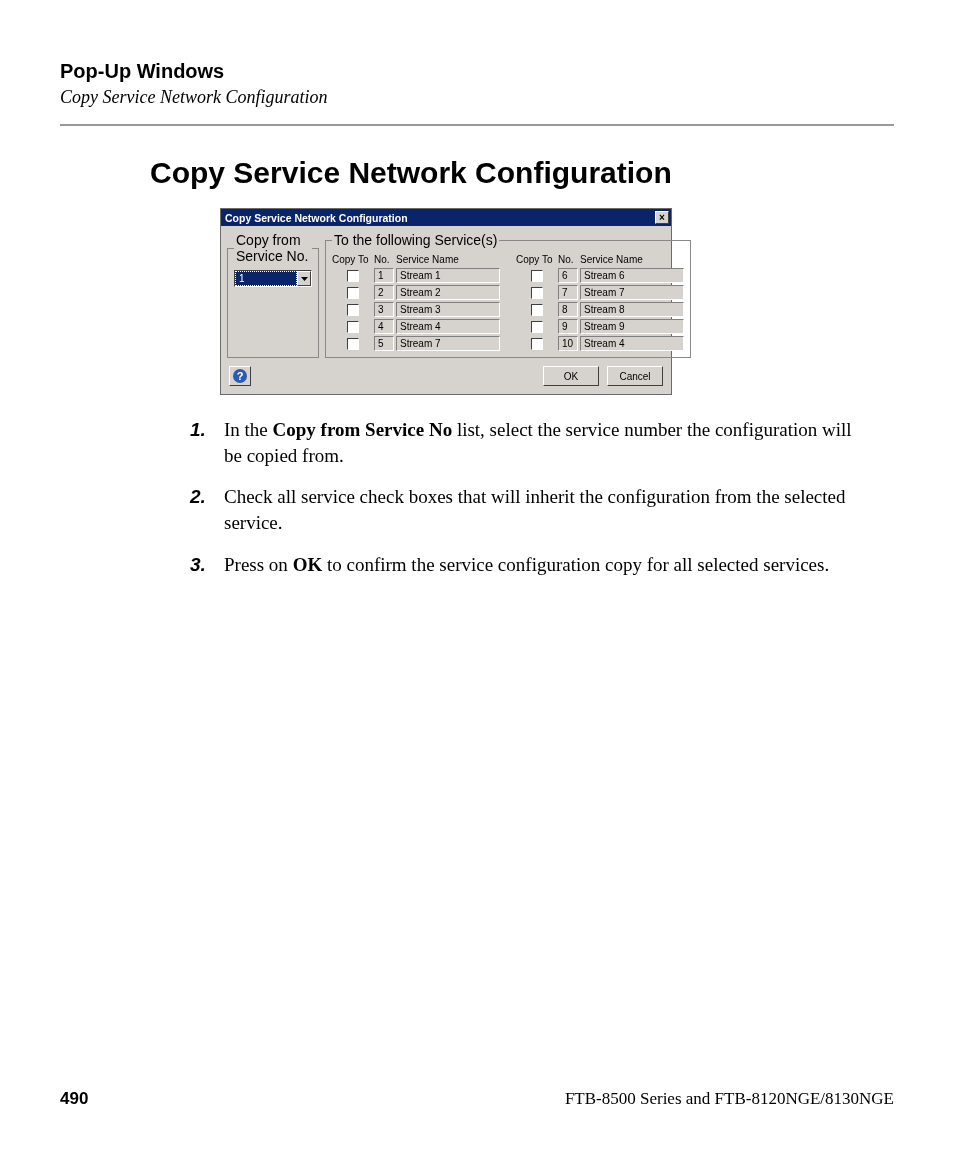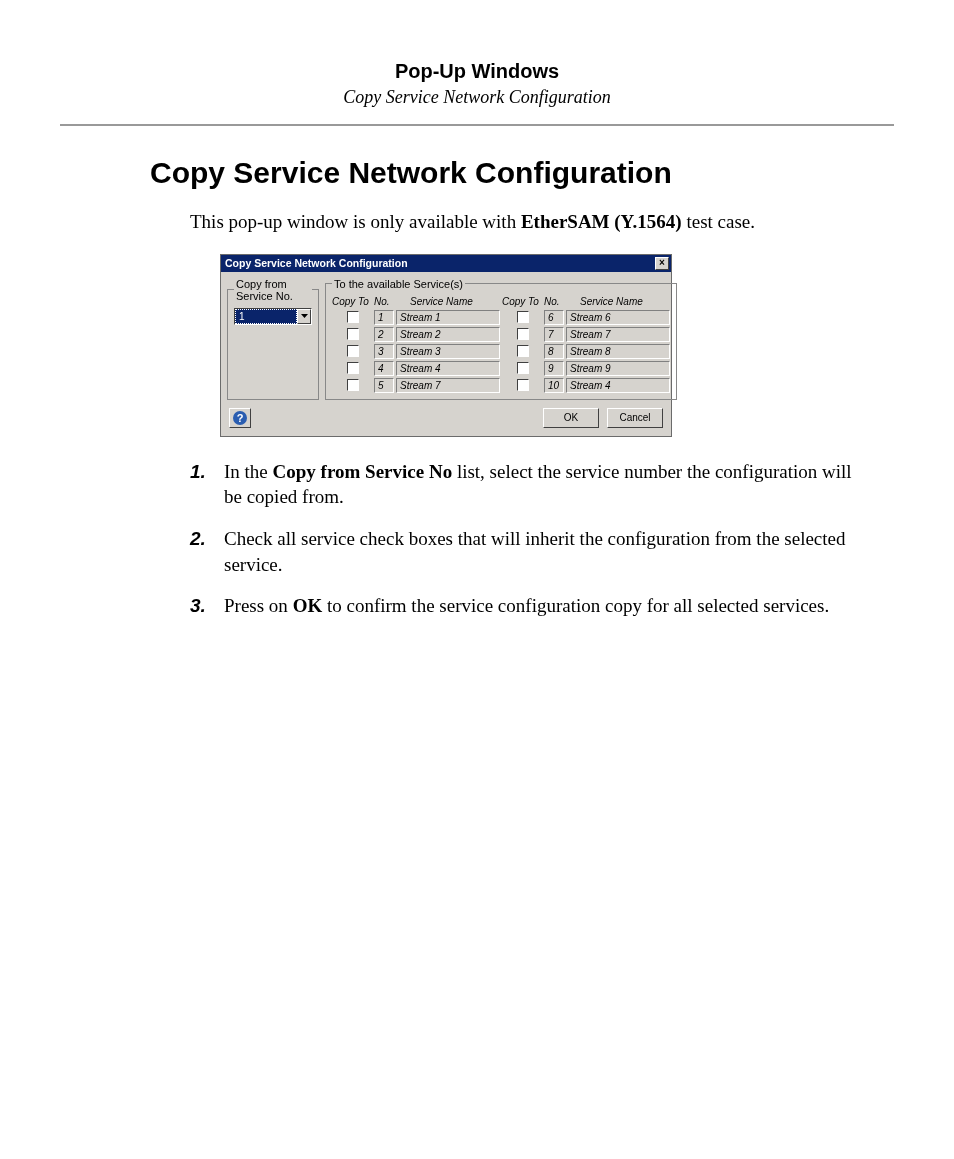--- a/index.html
+++ b/index.html
@@ -11,21 +11,20 @@
   }
   .page {
     width: 954px;
     height: 1159px;
     box-sizing: border-box;
     padding: 60px 60px 40px 60px;
     position: relative;
   }
   .header-block {
     margin-bottom: 16px;
-    text-align: center;
   }
   .header-title {
     font-family: Arial, Helvetica, sans-serif;
     font-weight: bold;
     font-size: 20px;
   }
   .header-sub {
     font-family: Georgia, serif;
     font-style: italic;
     font-size: 18px;
@@ -93,21 +92,21 @@
     padding: 6px 6px 4px 6px;
     display: flex;
     gap: 6px;
   }
   fieldset.win {
     border: 1px solid #888;
     margin: 0;
     padding: 6px 6px 4px 6px;
   }
   fieldset.win > legend {
-    font-size: 11px;
+    font-size: 14px;
     padding: 0 2px;
   }
   .from-group { width: 100px; }
   .to-group { flex: 1; }
   .dropdown {
     width: 78px;
     height: 17px;
     border: 1px solid #404040;
     border-top-color: #404040;
     border-left-color: #404040;
@@ -134,32 +133,31 @@
     background: #d6d3ce;
     border: 1px solid #fff;
     border-right-color: #404040;
     border-bottom-color: #404040;
     display: flex; align-items: center; justify-content: center;
     box-sizing: border-box;
   }
   .dropdown .arrow svg { width: 7px; height: 4px; }
   .svc-cols {
     display: flex;
-    gap: 2px;
-    font-style: italic;
+    gap: 16px;
   }
   .svc-col { flex: 1; }
   .svc-head {
     display: flex;
     font-size: 10px;
     color: #000;
     margin-bottom: 3px;
   }
   .h-copy { width: 42px; }
-  .h-no   { width: 36px; }
+  .h-no   { width: 22px; }
   .h-name { flex: 1; }
   .svc-row {
     display: flex;
     align-items: center;
     margin-bottom: 2px;
   }
   .svc-row .c-copy { width: 42px; display:flex; justify-content:center; }
   .svc-row .c-no   { width: 22px; }
   .svc-row .c-name { flex: 1; }
   .win-checkbox {
@@ -272,23 +270,20 @@
 <div class="page">
 
   <div class="header-block">
     <div class="header-title">Pop-Up Windows</div>
     <div class="header-sub">Copy Service Network Configuration</div>
   </div>
   <hr class="hr">
 
   <div class="section-title">Copy Service Network Configuration</div>
 
-  <p class="body-text">
-    <span>This pop-up window is only available with </span><span class="bold">EtherSAM (Y.1564)</span><span> test case.</span>
-  </p>
 
   <div class="dialog-wrap">
     <div class="dialog">
       <div class="titlebar">
         <span>Copy Service Network Configuration</span>
         <div class="close">
           <span>×</span>
         </div>
       </div>
       <div class="dlg-body">
@@ -297,21 +292,21 @@
           <div class="dropdown">
             <div class="sel">1</div>
             <div class="arrow">
               <svg viewBox="0 0 7 4">
                   <polygon points="0,0 7,0 3.5,4" fill="#000"></polygon>
                 </svg>
             </div>
           </div>
         </fieldset>
         <fieldset class="win to-group">
-          <legend>To the available Service(s)</legend>
+          <legend>To the following Service(s)</legend>
           <div class="svc-cols">
             <div class="svc-col">
               <div class="svc-head">
                 <div class="h-copy">Copy To</div>
                 <div class="h-no">No.</div>
                 <div class="h-name">Service Name</div>
               </div>
               <div class="svc-row">
                 <div class="c-copy">
                     <div class="win-checkbox"></div>
@@ -451,14 +446,18 @@
       <span>In the </span><span class="bold">Copy from Service No</span><span> list, select the service number the configuration will be copied from.</span>
     </li>
     <li>
       <span>Check all service check boxes that will inherit the configuration from the selected service.</span>
     </li>
     <li>
       <span>Press on </span><span class="bold">OK</span><span> to confirm the service configuration copy for all selected services.</span>
     </li>
   </ol>
 
+  <div class="footer">
+    <span class="pnum">490</span>
+    <span>FTB-8500 Series and FTB-8120NGE/8130NGE</span>
+  </div>
 
 </div>
 
 </body></html>

